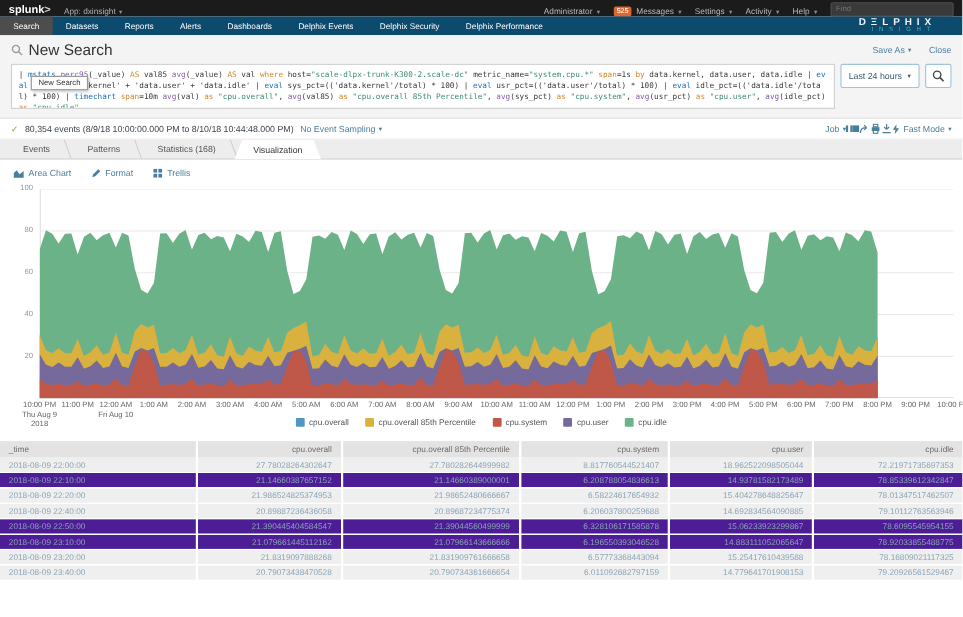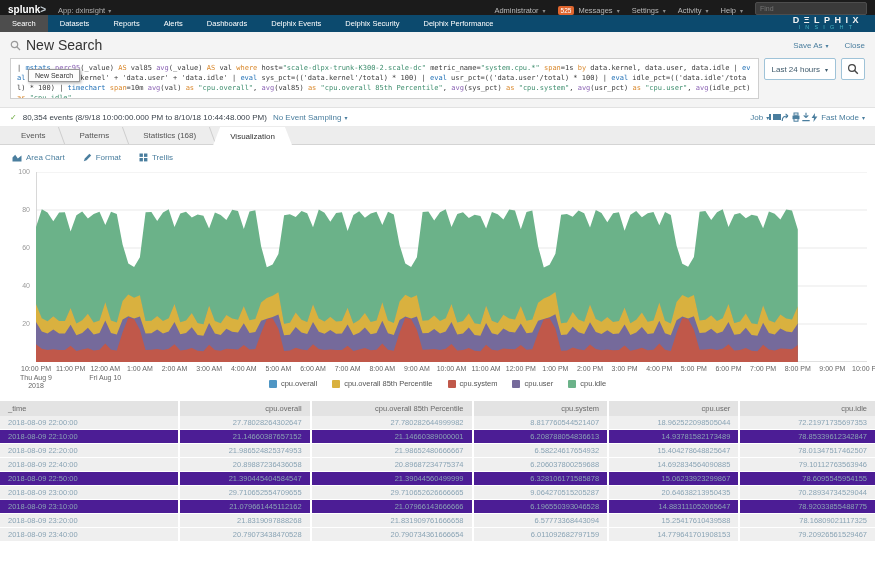--- a/index.html
+++ b/index.html
@@ -14,21 +14,21 @@
   .spacer{flex:1;}
   .tmenu{display:flex;align-items:center;gap:4px;white-space:nowrap;}
   .badge{background:#e0662f;color:#fff;border-radius:2px;padding:0 3px;font-size:6.5px;line-height:9px;}
   .caret{font-size:6px;color:#8f8f8f;}
   .find{background:#3a3a3a;border:1px solid #4d4d4d;border-radius:2px;color:#aaa;font-size:7px;
         width:102px;height:9px;padding:1px 4px;outline:none;}
   
   .nav{height:17px;background:#0c4a6e;display:flex;align-items:stretch;position:relative;}
   .nav-item{color:#fff;font-size:7.5px;display:flex;align-items:center;padding:0 12px;white-space:nowrap;}
   .nav-item.active{background:#4d4d4d;}
-  .brand{position:absolute;right:12px;top:1px;text-align:center;line-height:1.05;}
+  .brand{position:absolute;right:24px;top:1px;text-align:right;line-height:1.05;}
   .brand-l1{color:#f2f2f2;font-size:9px;letter-spacing:4.5px;font-weight:bold;}
   .brand-l2{color:#45b0c2;font-size:5.5px;letter-spacing:5.2px;}
   
   .search-header{background:#f4f4f4;padding:5px 10px 8px;position:relative;border-bottom:1px solid #e2e2e2;}
   .sh-top{display:flex;align-items:center;}
   .sh-title{font-size:14px;color:#333;margin-left:5px;}
   .sh-links{margin-left:auto;display:flex;gap:16px;font-size:8px;color:#4a7e9e;align-items:center;}
   .sh-links .caret{color:#4a7e9e;}
   .sh-row{display:flex;margin-top:5px;align-items:flex-start;gap:5px;}
   .query-box{flex:1;background:#fff;border:1px solid #cfcfcf;padding:4px 6px;
@@ -390,28 +390,20 @@
           <td>79.10112763563946</td>
         </tr>
         <tr class="even">
           <td>2018-08-09 22:50:00</td>
           <td>21.390445404584547</td>
           <td>21.39044560499999</td>
           <td>6.328106171585878</td>
           <td>15.06233923299867</td>
           <td>78.6095545954155</td>
         </tr>
-        <tr class="odd">
-          <td>2018-08-09 23:00:00</td>
-          <td>29.710652554709655</td>
-          <td>29.710652626666665</td>
-          <td>9.064270515205287</td>
-          <td>20.64638213950435</td>
-          <td>70.28934734529044</td>
-        </tr>
         <tr class="even">
           <td>2018-08-09 23:10:00</td>
           <td>21.079661445112162</td>
           <td>21.07966143666666</td>
           <td>6.196550393046528</td>
           <td>14.883111052065647</td>
           <td>78.92033855488775</td>
         </tr>
         <tr class="odd">
           <td>2018-08-09 23:20:00</td>

